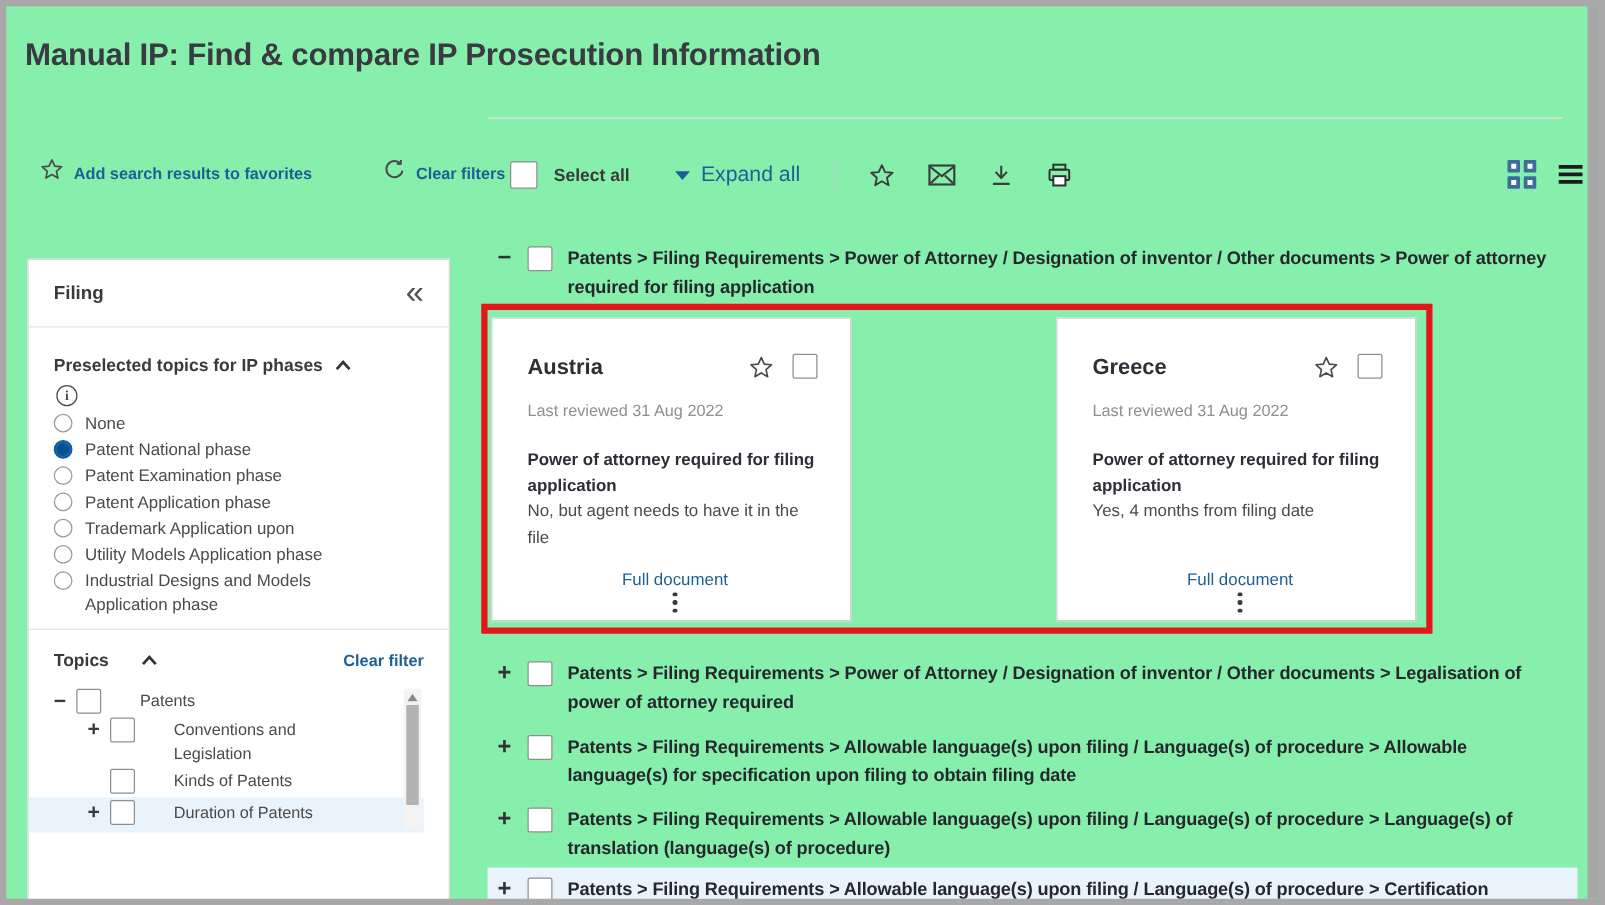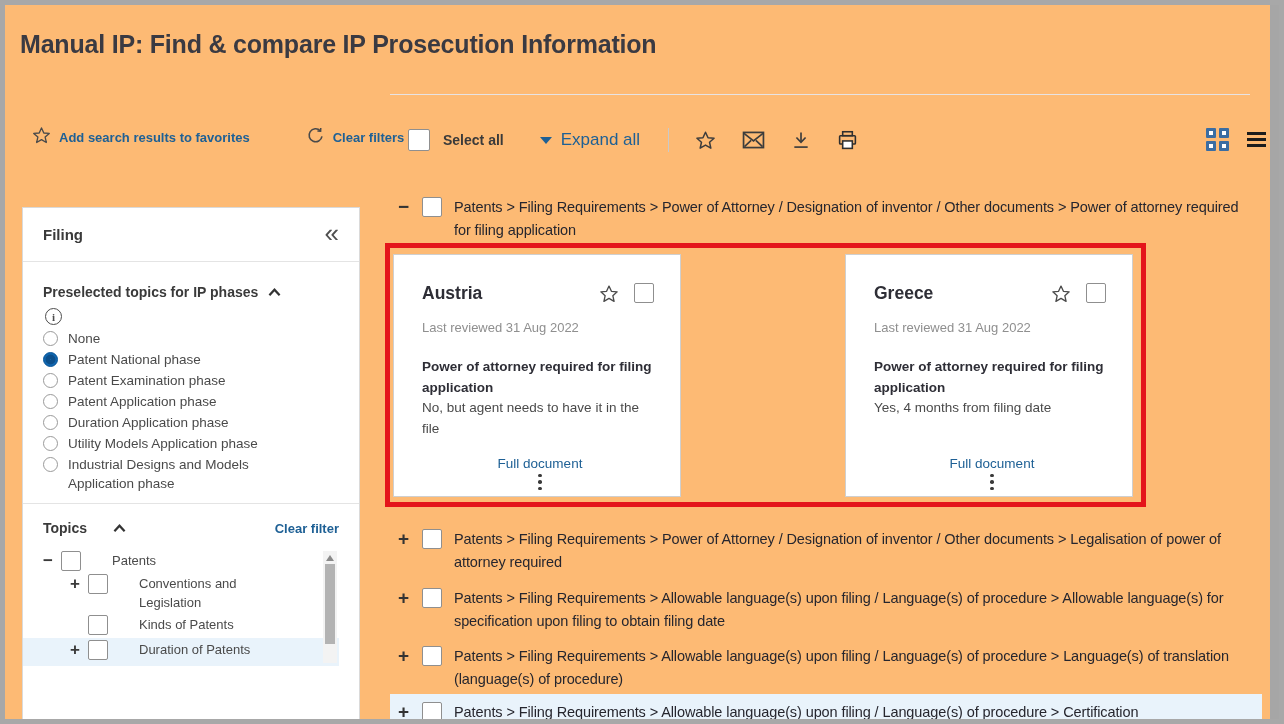--- a/index.html
+++ b/index.html
@@ -1,18 +1,18 @@
 <!DOCTYPE html>
 <html><head>
 <meta charset="utf-8">
 <style>
   * { box-sizing: border-box; margin: 0; padding: 0; }
   html,body { width:1284px; height:724px; overflow:hidden; background:#fff;
     font-family:"Liberation Sans", sans-serif; }
-  .stage { position:relative; width:1284px; height:724px; background:#fdba74; overflow:hidden; }
+  .stage { position:relative; width:1284px; height:724px; background:#86efac; overflow:hidden; }
   .frame-border { position:absolute; inset:0; border:5px solid #a8a8a8; pointer-events:none; z-index:50; }
   .page-scrollbar { position:absolute; top:5px; bottom:5px; right:5px; width:9px; background:#a6a6a6; z-index:40; }
 
   
   .page-title { position:absolute; left:20px; top:30px; font-size:25px; font-weight:700; color:#3a3a42; letter-spacing:-0.2px; }
   .top-divider { position:absolute; left:390px; top:94px; width:860px; height:1px; background:#e7e3e3; }
 
   
   .toolbar-left { position:absolute; left:32px; top:126px; display:flex; align-items:center; }
   .toolbar-left .lbl { color:#1e6095; font-size:13px; font-weight:700; margin-left:8px; }
@@ -73,21 +73,21 @@
   .tree-lbl { font-size:13px; color:#4a4a4a; line-height:19px; max-width:150px;margin-left:20px; }
   .tree-sb { position:absolute; right:2px; top:0; width:14px; height:112px; background:#f3f3f3; }
   .tree-sb .up { width:0; height:0; border-left:4px solid transparent; border-right:4px solid transparent;
     border-bottom:6px solid #8a8a8a; margin:4px auto 3px; }
   .tree-sb .thumb { width:10px; margin:0 auto; height:80px; background:#b3b3b3; }
 
   
   .group-row { position:absolute; left:398px; width:864px; display:flex; align-items:flex-start; }
   .g-exp { width:24px; font-size:19px; font-weight:700; color:#333; line-height:22px; flex:none; cursor:pointer; }
   .g-cbx { margin:1px 12px 0 0; cursor:pointer; }
-  .g-title { font-size:14.5px; font-weight:400; color:#26262e; line-height:22.5px; width:786px; letter-spacing:-0.1px; }
+  .g-title { font-size:14.5px; font-weight:700; color:#26262e; line-height:22.5px; width:786px; letter-spacing:-0.1px; }
   .group-row.highlight { background:#e9f3fb; left:390px; width:872px; padding:7px 0 10px 8px; }
 
   .red-box { position:absolute; left:385px; top:243px; width:761px; height:264px;
     border:5px solid #e4151b; z-index:20; pointer-events:none; }
 
   .card { position:absolute; top:254px; width:288px; height:243px; background:#fff;
     border:1px solid #cfcfcf; padding:28px 26px 18px 28px; z-index:10; }
   .card.c0 { left:393px; } .card.c1 { left:845px; }
   .card-head { display:flex; align-items:flex-start; }
   .country { flex:1; font-size:17.5px; font-weight:700; color:#2e2e36; }
@@ -205,21 +205,21 @@
       <div class="radio-row">
         <span class="radio"></span>
         <span class="radio-lbl">Patent Examination phase</span>
       </div>
       <div class="radio-row">
         <span class="radio"></span>
         <span class="radio-lbl">Patent Application phase</span>
       </div>
       <div class="radio-row">
         <span class="radio"></span>
-        <span class="radio-lbl">Duration Application phase</span>
+        <span class="radio-lbl">Trademark Application upon</span>
       </div>
       <div class="radio-row">
         <span class="radio"></span>
         <span class="radio-lbl">Utility Models Application phase</span>
       </div>
       <div class="radio-row">
         <span class="radio"></span>
         <span class="radio-lbl">Industrial Designs and Models Application phase</span>
       </div>
     </div>

